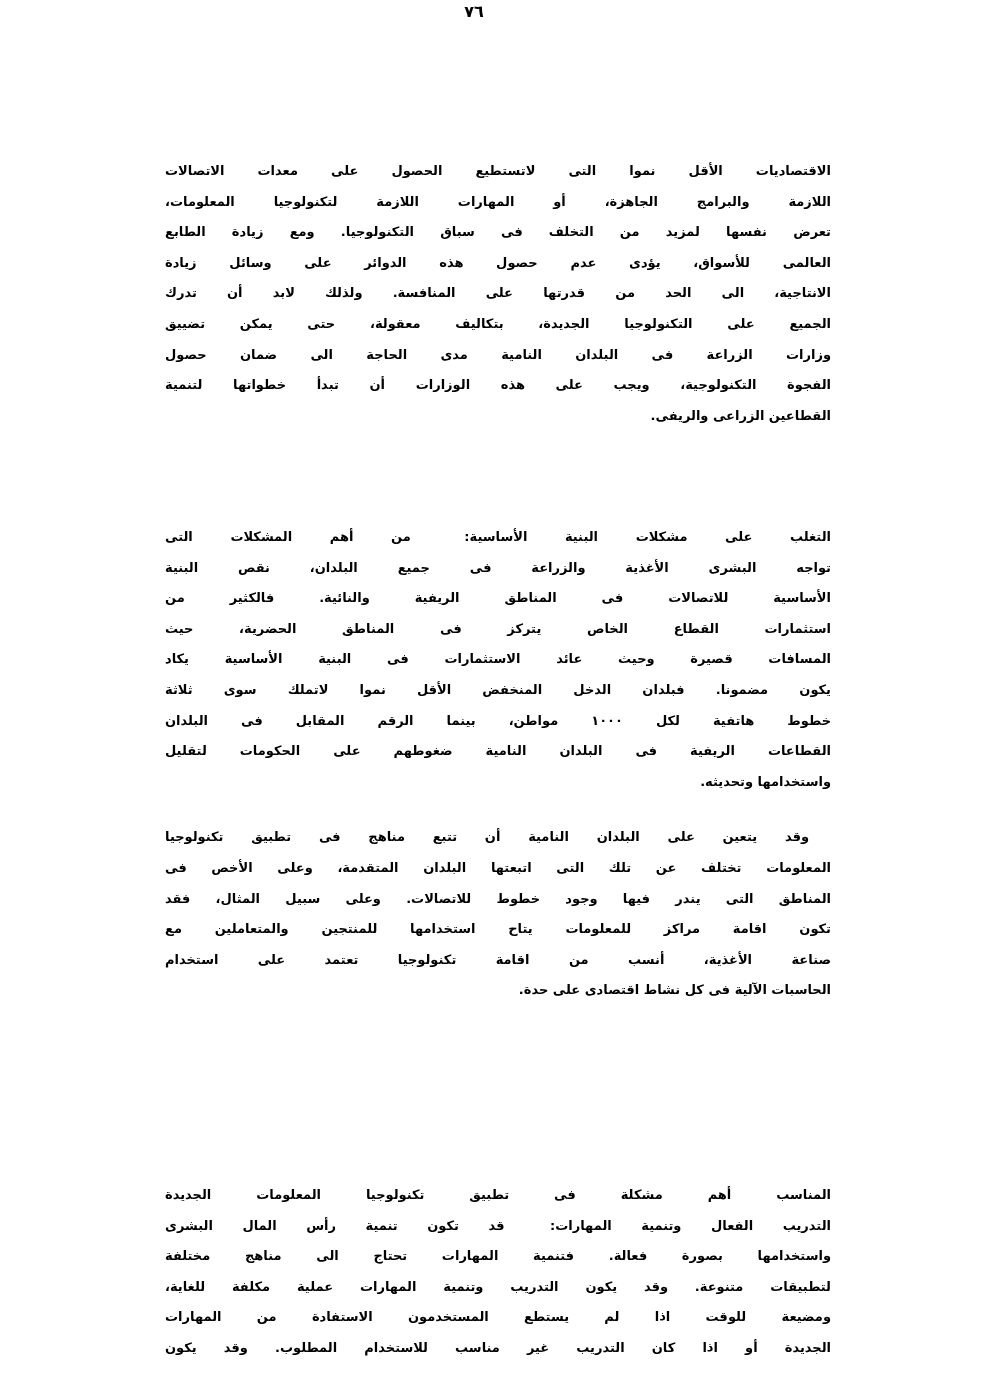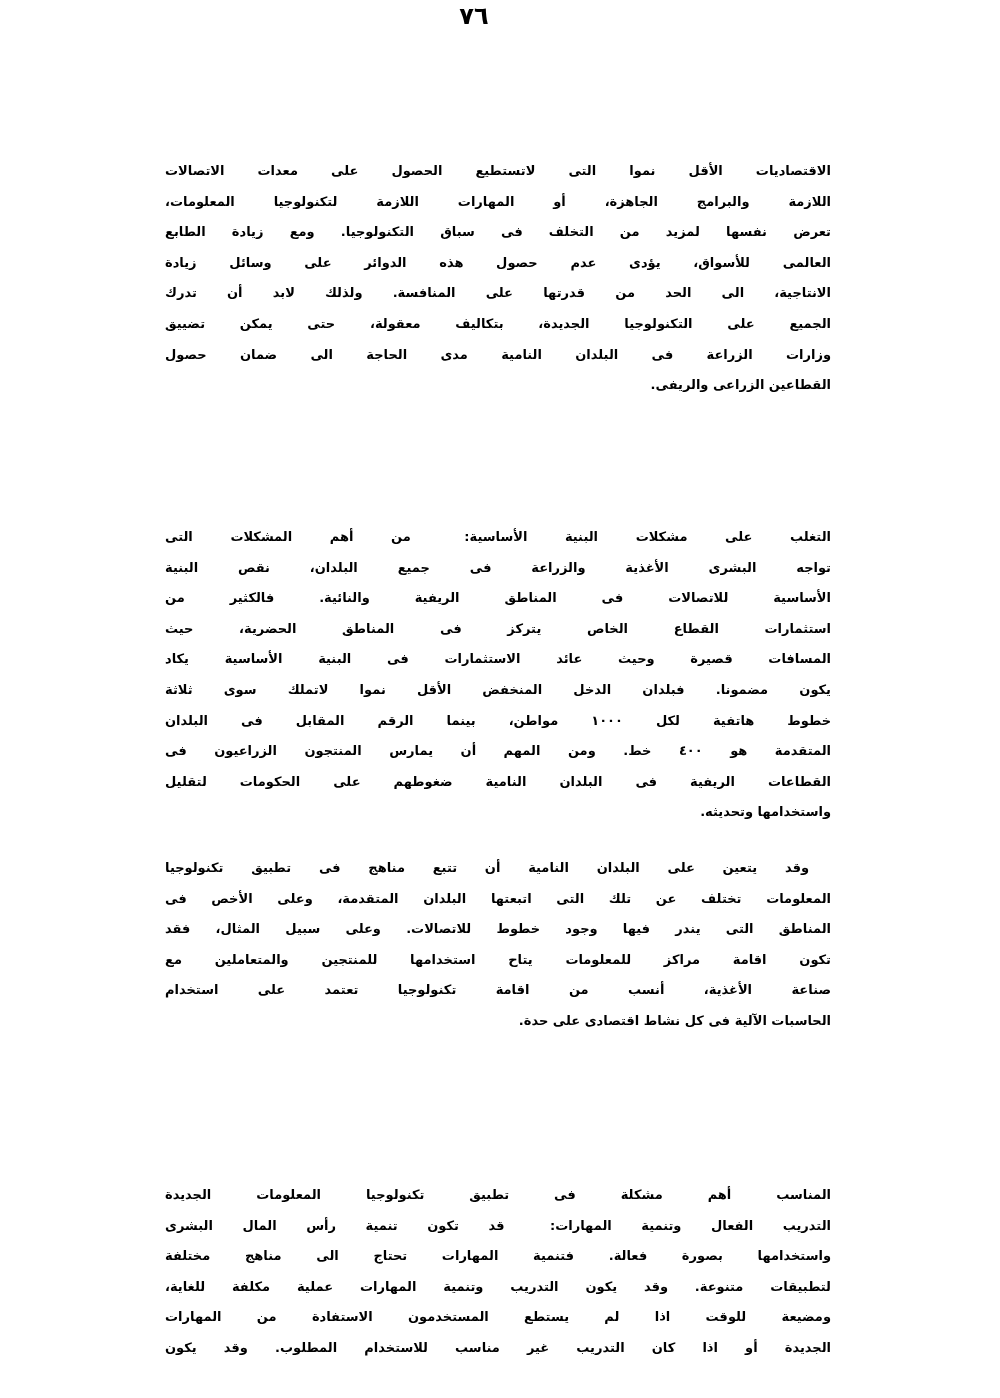--- a/index.html
+++ b/index.html
@@ -4,21 +4,21 @@
 <style>
   html, body { margin: 0; padding: 0; background: #ffffff; }
   body { width: 1000px; height: 1398px; position: relative; overflow: hidden; }
   .page {
     position: absolute; left: 0; top: 0; width: 1000px; height: 1398px;
     background: #ffffff; color: #000000;
     font-family: "DejaVu Sans", sans-serif;
   }
   .page-number {
     position: absolute; top: 2px; left: 0; width: 948px; text-align: center;
-    font-size: 24px; font-weight: bold; direction: rtl; letter-spacing: 1px;
+    font-size: 16px; font-weight: bold; direction: rtl; letter-spacing: 1px;
   }
   .text-block {
     position: absolute; left: 165px; width: 666px; direction: rtl;
   }
   .line {
     display: block; height: 30.6px; line-height: 30.6px; font-size: 13px;
     font-weight: bold; white-space: nowrap; text-align: justify;
     text-align-last: justify; overflow: visible;
   }
   .line.last { text-align-last: right; }
@@ -36,32 +36,32 @@
   <div class="page-number">٧٦</div>
 
   <div class="text-block" id="para1">
     <span class="line">الاقتصاديات الأقل نموا التى لاتستطيع الحصول على معدات الاتصالات</span>
     <span class="line">اللازمة والبرامج الجاهزة، أو المهارات اللازمة لتكنولوجيا المعلومات،</span>
     <span class="line">تعرض نفسها لمزيد من التخلف فى سباق التكنولوجيا. ومع زيادة الطابع</span>
     <span class="line">العالمى للأسواق، يؤدى عدم حصول هذه الدوائر على وسائل زيادة</span>
     <span class="line">الانتاجية، الى الحد من قدرتها على المنافسة. ولذلك لابد أن تدرك</span>
     <span class="line">الجميع على التكنولوجيا الجديدة، بتكاليف معقولة، حتى يمكن تضييق</span>
     <span class="line">وزارات الزراعة فى البلدان النامية مدى الحاجة الى ضمان حصول</span>
+    <span class="line">الفجوة التكنولوجية، ويجب على هذه الوزارات أن تبدأ خطواتها لتنمية</span>
     <span class="line last">القطاعين الزراعى والريفى.</span>
   </div>
 
   <div class="text-block" id="para2">
     <span class="line"><span class="heading">التغلب على مشكلات البنية الأساسية:</span><span> من أهم المشكلات التى</span></span>
     <span class="line">تواجه البشرى الأغذية والزراعة فى جميع البلدان، نقص البنية</span>
     <span class="line">الأساسية للاتصالات فى المناطق الريفية والنائية. فالكثير من</span>
     <span class="line">استثمارات القطاع الخاص يتركز فى المناطق الحضرية، حيث</span>
     <span class="line">المسافات قصيرة وحيث عائد الاستثمارات فى البنية الأساسية يكاد</span>
     <span class="line">يكون مضمونا. فبلدان الدخل المنخفض الأقل نموا لاتملك سوى ثلاثة</span>
     <span class="line">خطوط هاتفية لكل ١٠٠٠ مواطن، بينما الرقم المقابل فى البلدان</span>
-    <span class="line">المتقدمة هو ٤٠٠ خط. ومن المهم أن يمارس المنتجون الزراعيون فى</span>
     <span class="line">القطاعات الريفية فى البلدان النامية ضغوطهم على الحكومات لتقليل</span>
     <span class="line last">واستخدامها وتحديثه.</span>
     <span class="line indent">وقد يتعين على البلدان النامية أن تتبع مناهج فى تطبيق تكنولوجيا</span>
     <span class="line">المعلومات تختلف عن تلك التى اتبعتها البلدان المتقدمة، وعلى الأخص فى</span>
     <span class="line">المناطق التى يندر فيها وجود خطوط للاتصالات. وعلى سبيل المثال، فقد</span>
     <span class="line">تكون اقامة مراكز للمعلومات يتاح استخدامها للمنتجين والمتعاملين مع</span>
     <span class="line">صناعة الأغذية، أنسب من اقامة تكنولوجيا تعتمد على استخدام</span>
     <span class="line last">الحاسبات الآلية فى كل نشاط اقتصادى على حدة.</span>
   </div>
 

